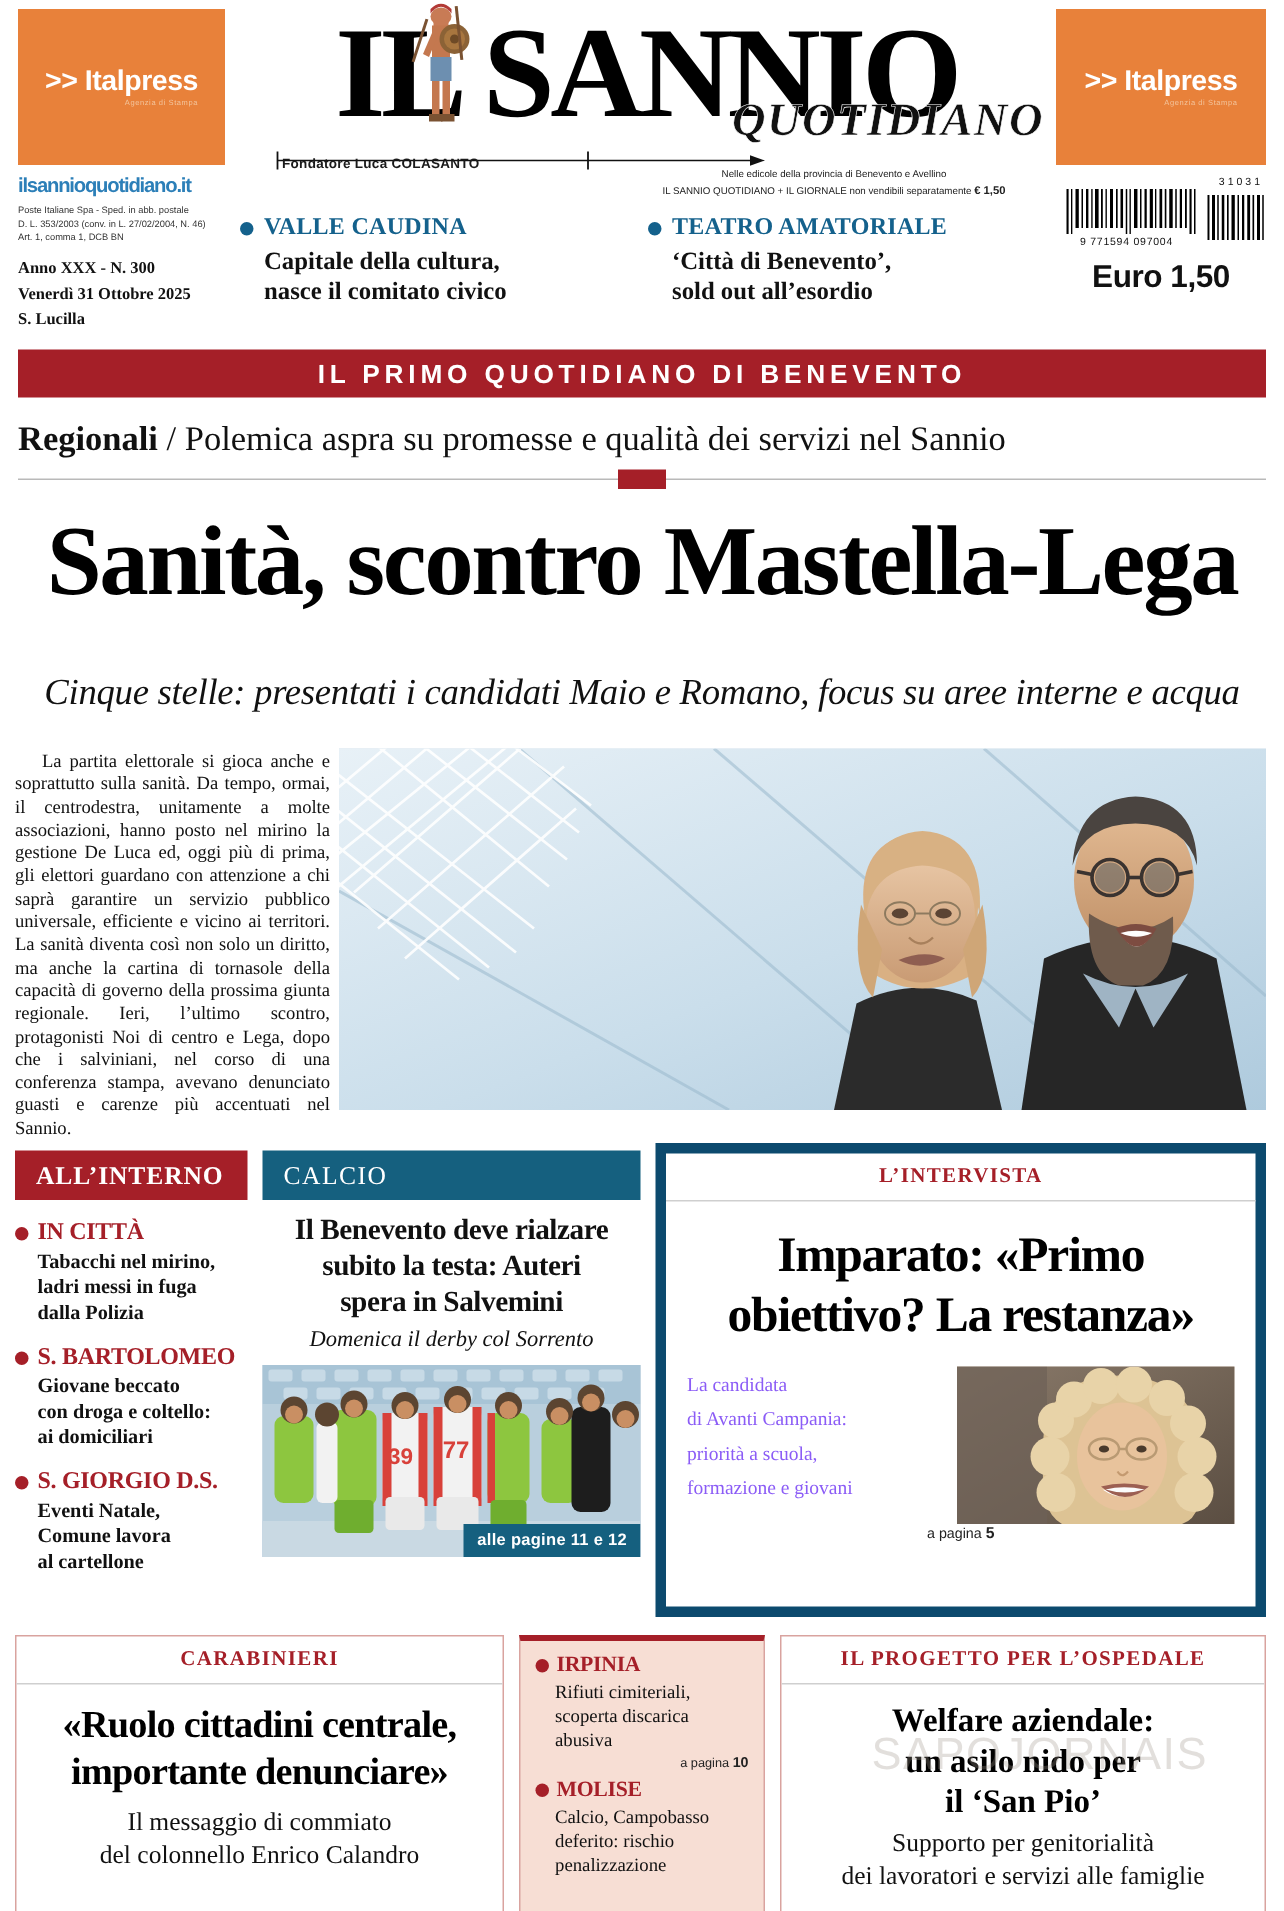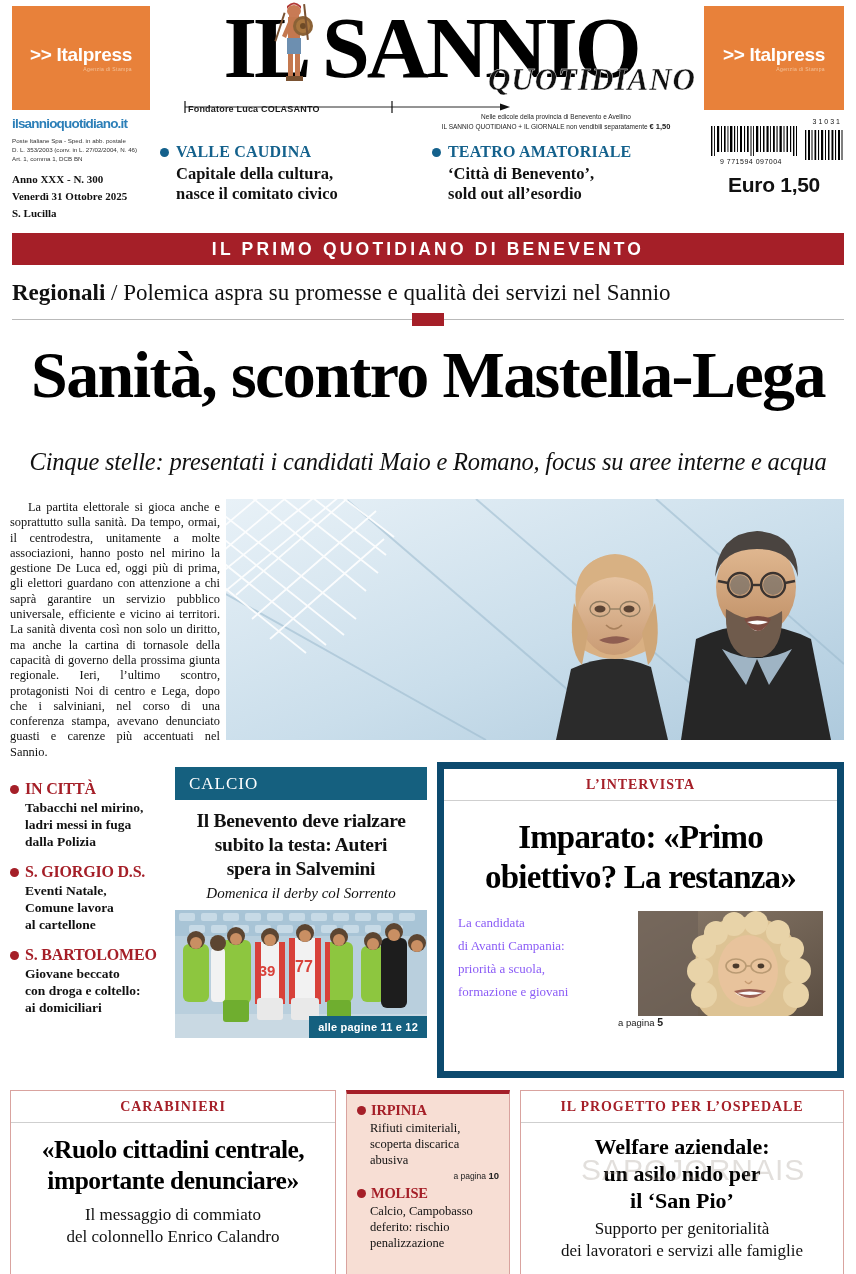--- a/index.html
+++ b/index.html
@@ -576,54 +576,55 @@
       <circle cx="547" cy="86" r="10" fill="#3d4e59" opacity="0.45"></circle>
       <path d="M520 122 Q531 132 543 122 Q532 142 520 122 Z" fill="#ffffff"></path>
       <path d="M518 120 Q531 114 545 120 Q532 144 518 120 Z" fill="#7d4c41"></path>
       <path d="M521 123 Q531 120 542 123 Q532 128 521 123 Z" fill="#fdfdfd"></path>
 
       <path d="M496 150 L520 186 L531 160 L543 186 L566 150 Q531 168 496 150 Z" fill="#9fb4c4"></path>
     </svg>
   </div>
 
   <div class="allinterno">
+    <div class="hdr-red">ALL’INTERNO</div>
 
     <div class="ai-item">
       <div class="ai-kicker">
         <span class="bullet-red"></span>
         <span>IN CITTÀ</span>
       </div>
       <div class="ai-text">
         <div>Tabacchi nel mirino,</div>
         <div>ladri messi in fuga</div>
         <div>dalla Polizia</div>
       </div>
     </div>
 
     <div class="ai-item">
       <div class="ai-kicker">
         <span class="bullet-red"></span>
+        <span>S. BARTOLOMEO</span>
+      </div>
+      <div class="ai-text">
+        <div>Giovane beccato</div>
+        <div>con droga e coltello:</div>
+        <div>ai domiciliari</div>
+      </div>
+    </div>
+
+    <div class="ai-item">
+      <div class="ai-kicker">
+        <span class="bullet-red"></span>
         <span>S. GIORGIO D.S.</span>
       </div>
       <div class="ai-text">
         <div>Eventi Natale,</div>
         <div>Comune lavora</div>
         <div>al cartellone</div>
-      </div>
-    </div>
-
-    <div class="ai-item">
-      <div class="ai-kicker">
-        <span class="bullet-red"></span>
-        <span>S. BARTOLOMEO</span>
-      </div>
-      <div class="ai-text">
-        <div>Giovane beccato</div>
-        <div>con droga e coltello:</div>
-        <div>ai domiciliari</div>
       </div>
     </div>
   </div>
 
   <div class="calcio">
     <div class="hdr-teal">CALCIO</div>
     <div class="calcio-head">
       <div>Il Benevento deve rialzare</div>
       <div>subito la testa: Auteri</div>
       <div>spera in Salvemini</div>

